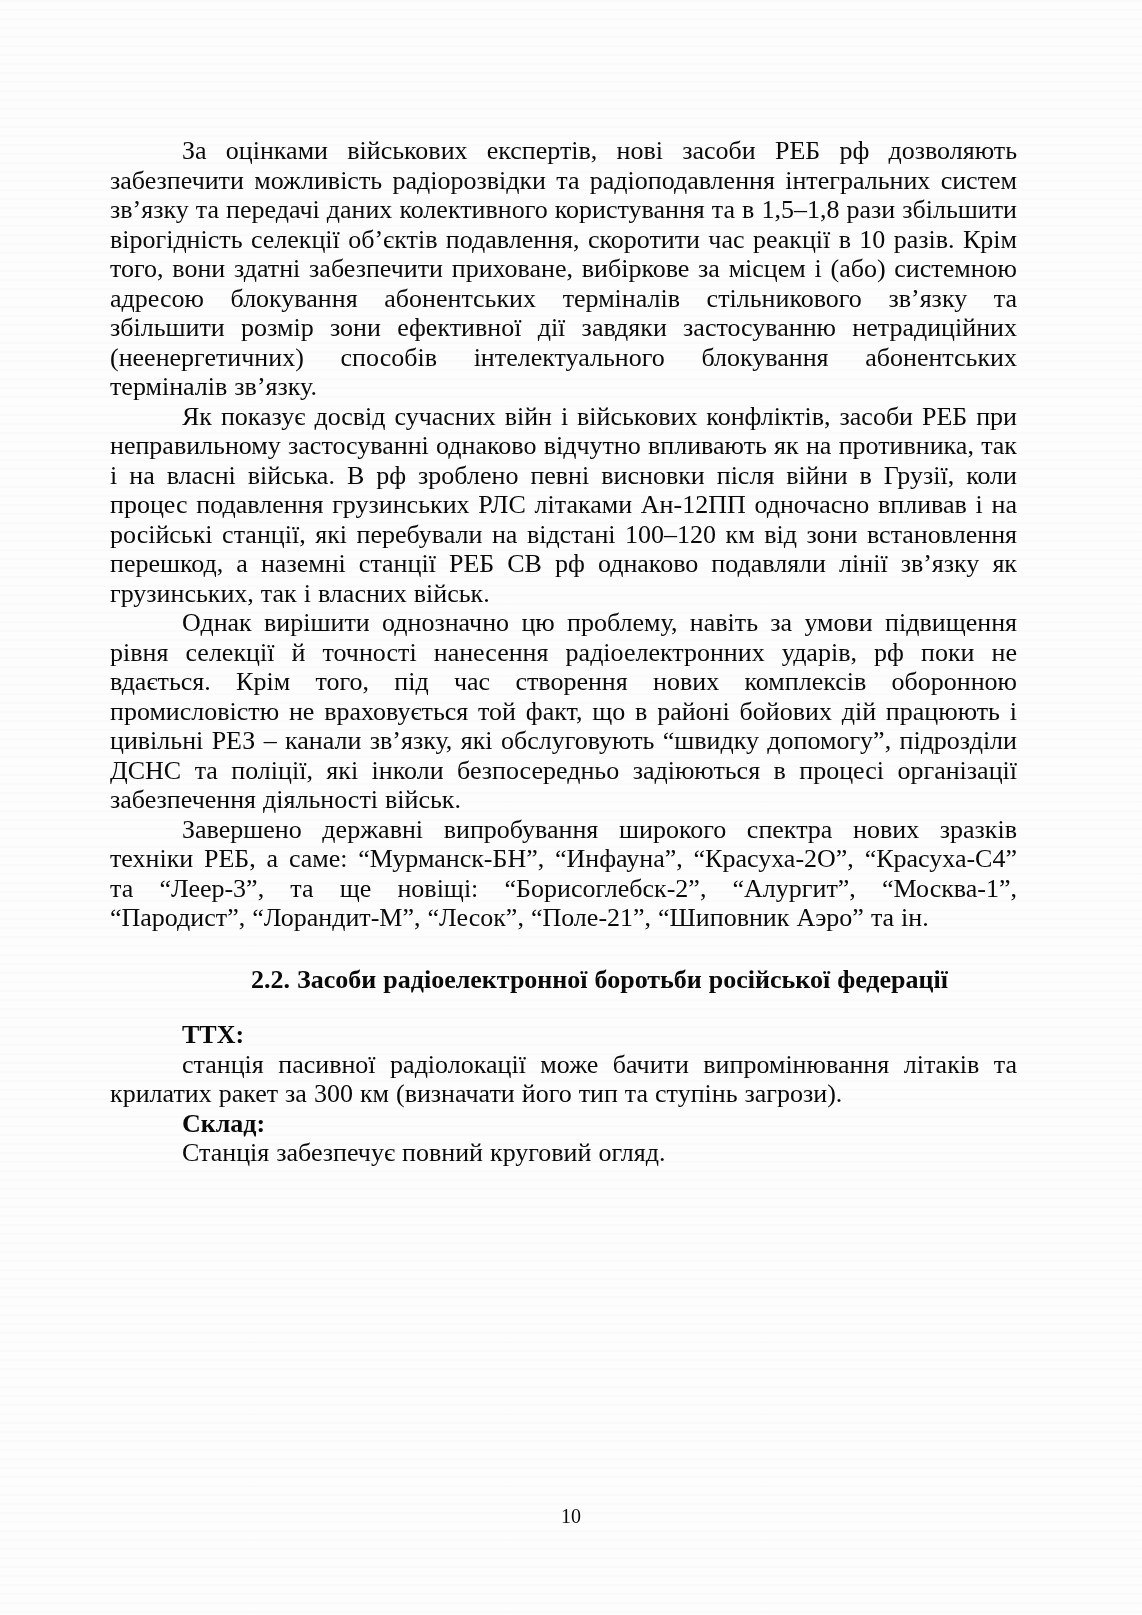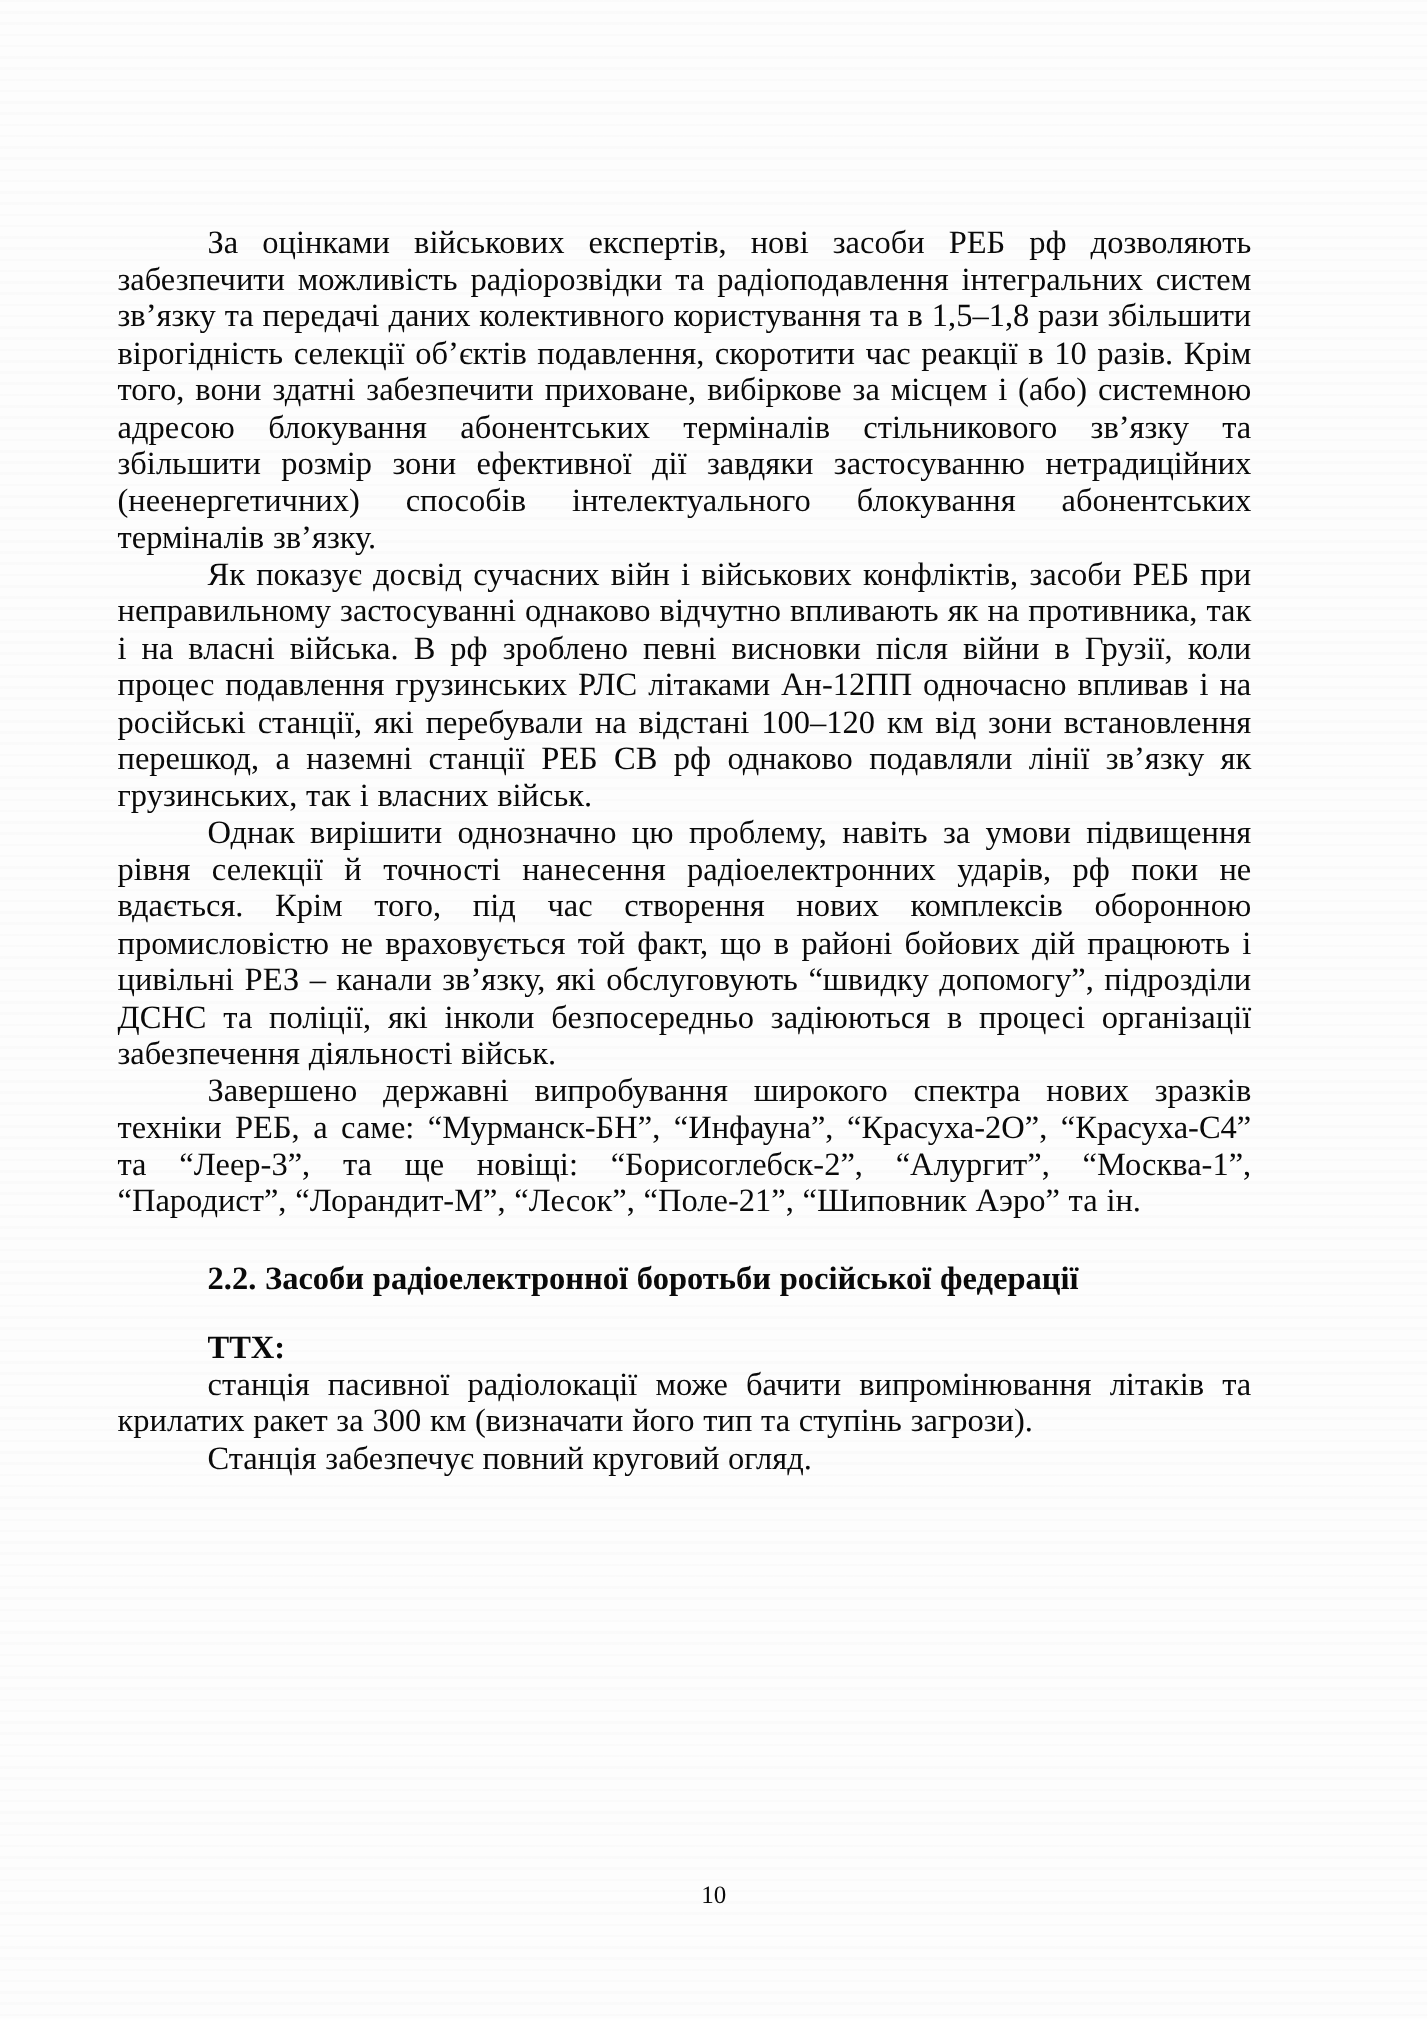--- a/index.html
+++ b/index.html
@@ -16,36 +16,35 @@
       to bottom,
       rgba(0,0,0,0.012) 0px, rgba(0,0,0,0.012) 2px,
       rgba(0,0,0,0) 2px, rgba(0,0,0,0) 9px
     );
     overflow: hidden;
     font-family: "Liberation Serif", serif;
     color: #0a0a0a;
   }
   .content {
     position: absolute;
-    left: 94px;
+    left: 110px;
     top: 136px;
     width: 907px;
-    margin-top: 43px;
   }
   p.para {
     margin: 0;
     font-size: 26px;
     line-height: 29.5px;
     text-align: justify;
     text-indent: 72px;
     word-spacing: 0.5px;
   }
   p.heading {
     font-weight: bold;
-    text-align: left;
+    text-align: center;
     margin-top: 32px;
     margin-bottom: 26px;
   }
   .run { font-weight: normal; }
   .run.bold { font-weight: bold; }
   .page-number {
     position: absolute;
     top: 1502px;
     left: 0;
     width: 100%;
@@ -59,16 +58,17 @@
 
 <div class="page">
   <div class="content">
       <p class="para body"><span class="run">За оцінками військових експертів, нові засоби РЕБ рф дозволяють забезпечити можливість радіорозвідки та радіоподавлення інтегральних систем зв’язку та передачі даних колективного користування та в 1,5–1,8 рази збільшити вірогідність селекції об’єктів подавлення, скоротити час реакції в 10 разів. Крім того, вони здатні забезпечити приховане, вибіркове за місцем і (або) системною адресою блокування абонентських терміналів стільникового зв’язку та збільшити розмір зони ефективної дії завдяки застосуванню нетрадиційних (неенергетичних) способів інтелектуального блокування абонентських терміналів зв’язку.</span></p>
       <p class="para body"><span class="run">Як показує досвід сучасних війн і військових конфліктів, засоби РЕБ при неправильному застосуванні однаково відчутно впливають як на противника, так і на власні війська. В рф зроблено певні висновки після війни в Грузії, коли процес подавлення грузинських РЛС літаками Ан-12ПП одночасно впливав і на російські станції, які перебували на відстані 100–120 км від зони встановлення перешкод, а наземні станції РЕБ СВ рф однаково подавляли лінії зв’язку як грузинських, так і власних військ.</span></p>
       <p class="para body"><span class="run">Однак вирішити однозначно цю проблему, навіть за умови підвищення рівня селекції й точності нанесення радіоелектронних ударів, рф поки не вдається. Крім того, під час створення нових комплексів оборонною промисловістю не враховується той факт, що в районі бойових дій працюють і цивільні РЕЗ – канали зв’язку, які обслуговують “швидку допомогу”, підрозділи ДСНС та поліції, які інколи безпосередньо задіюються в процесі організації забезпечення діяльності військ.</span></p>
       <p class="para body"><span class="run">Завершено державні випробування широкого спектра нових зразків техніки РЕБ, а саме: “Мурманск-БН”, “Инфауна”, “Красуха-2О”, “Красуха-С4” та “Леер-3”, та ще новіщі:  “Борисоглебск-2”, “Алургит”, “Москва-1”, “Пародист”, “Лорандит-М”, “Лесок”, “Поле-21”, “Шиповник Аэро” та ін.</span></p>
       <p class="para heading"><span class="run bold">2.2. Засоби радіоелектронної боротьби російської федерації</span></p>
       <p class="para body"><span class="run bold">ТТХ:</span></p>
       <p class="para body"><span class="run">станція пасивної радіолокації може бачити випромінювання літаків та крилатих ракет за 300 км (визначати його тип та ступінь загрози).</span></p>
+      <p class="para body"><span class="run bold">Склад:</span></p>
       <p class="para body"><span class="run">Станція забезпечує повний круговий огляд.</span></p>
     </div>
   <div class="page-number">10</div>
 </div>
 
 </body></html>

